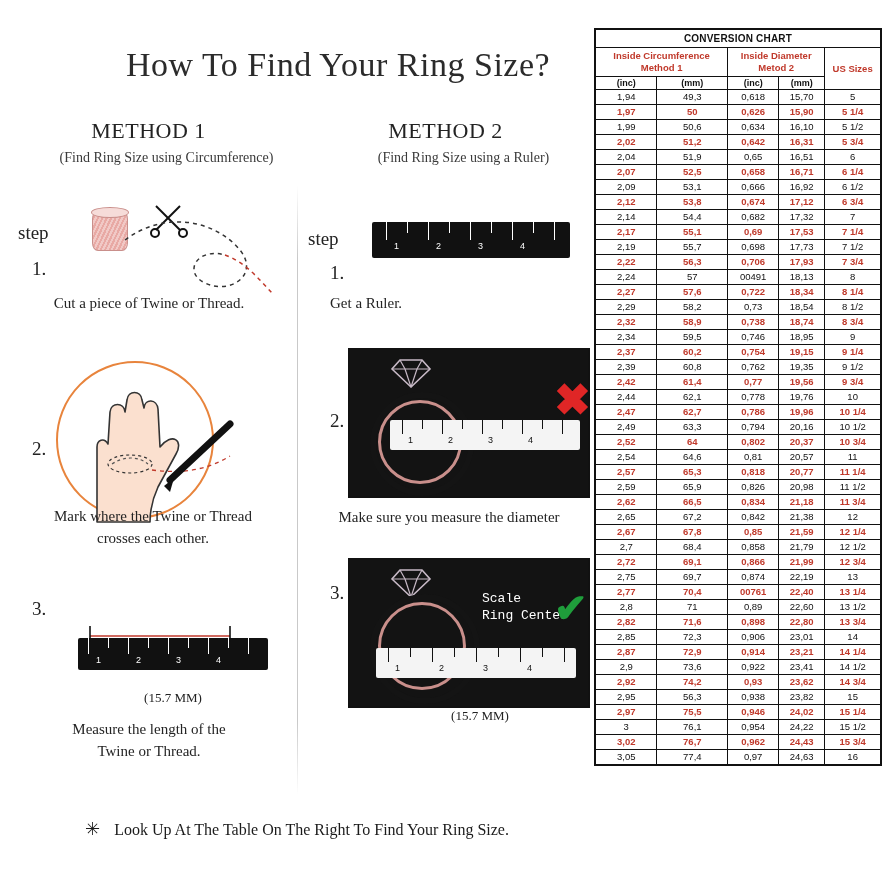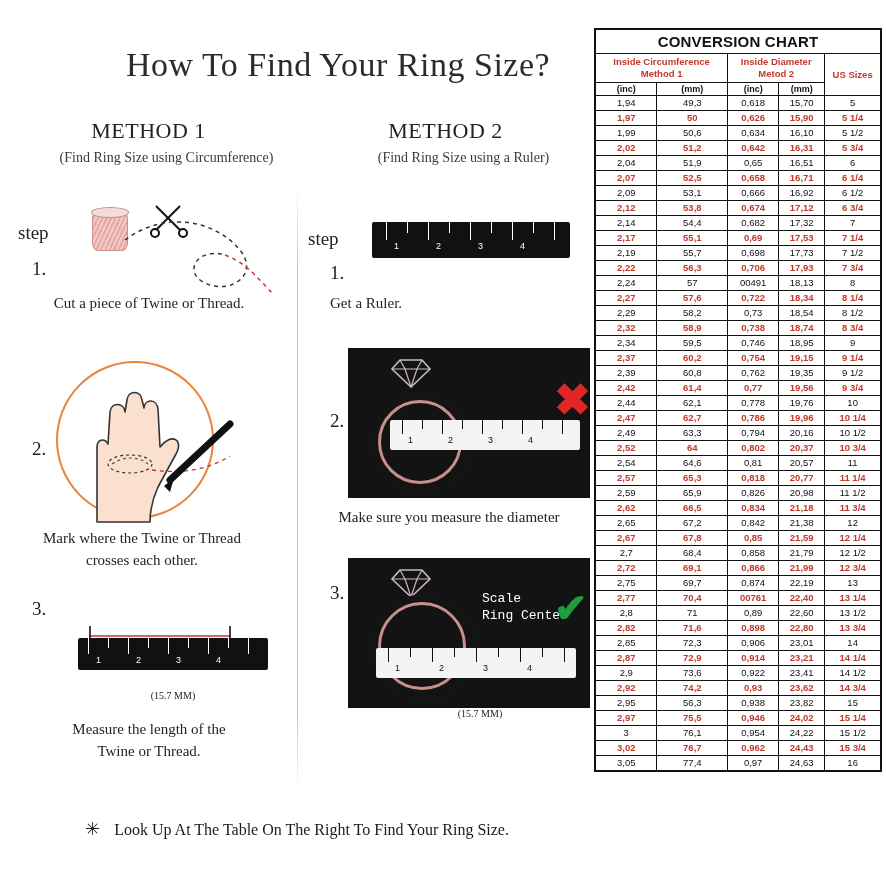--- a/index.html
+++ b/index.html
@@ -48,36 +48,36 @@
   .ruler .tick{position:absolute;top:0;width:1px;background:#fff;}
   .ruler .lbl{position:absolute;color:#fff;font-size:9px;font-family:"Liberation Sans",sans-serif;}
 
   .blackbox{position:absolute;background:#131313;border:2px solid #111;}
   .ringcircle{position:absolute;border-radius:50%;border:6px solid #141414;}
   .ringcircle.inner{border:3px solid #c98f8b;}
 
   .redx{position:absolute;color:#e02626;font-size:44px;font-weight:bold;font-family:"Liberation Sans",sans-serif;line-height:1;}
   .greencheck{position:absolute;color:#1f9d3b;font-size:40px;font-weight:bold;font-family:"Liberation Sans",sans-serif;line-height:1;}
   .scale-label{position:absolute;color:#ffffff;font-family:"Liberation Mono",monospace;font-size:13px;line-height:17px;}
-  .mm-note{position:absolute;font-size:10px;color:#222;text-align:center;}
+  .mm-note{position:absolute;font-size:13px;color:#222;text-align:center;}
 
   .gem{position:absolute;}
   .footnote{
     position:absolute;left:0;top:818px;width:594px;text-align:center;font-size:16px;color:#1b1b1b;
   }
   .footnote .star{font-size:18px;margin-right:14px;}
 
   
   .chart{
     position:absolute;left:594px;top:28px;width:286px;
     border:1px solid #111;background:#fff;
   }
   table{border-collapse:collapse;width:100%;font-family:"Liberation Sans",sans-serif;}
   table td,table th{border:1px solid #111;text-align:center;padding:0;}
-  .chart-title{font-size:15px;font-weight:bold;letter-spacing:.2px;padding:3px 0;color:#111;}
+  .chart-title{font-size:10px;font-weight:bold;letter-spacing:.2px;padding:3px 0;color:#111;}
   .hdr1{font-size:9.5px;font-weight:bold;color:#c0392b;padding:2px 0;line-height:12px;}
   .hdr-us{font-size:9.5px;font-weight:bold;color:#c0392b;padding:2px 0;line-height:12px;}
   .hdr2{font-size:9px;color:#111;padding:1px 0;}
   tbody td{font-size:9.5px;padding:1px 0;line-height:12px;color:#111;}
   tr.red td{color:#c0392b;font-weight:bold;}
 </style>
 </head>
 <body>
 
 <div class="page">
@@ -120,21 +120,21 @@
     <svg style="position:absolute;left:52px;top:352px;" width="230" height="175">
       <circle cx="83" cy="88" r="78" fill="none" stroke="#e8843c" stroke-width="2"></circle>
       <path d="M45,170 L45,95 C45,88 52,85 56,92 L58,60 C59,50 72,50 73,60 L75,48 C76,38 89,38 90,48 L92,56 C93,46 105,47 106,57 L108,95 C120,80 132,88 124,102 L106,135 C100,148 98,160 98,170 Z" fill="#fbe0cf" stroke="#333" stroke-width="1.6" stroke-linejoin="round"></path>
       <path d="M60,112 C72,104 86,104 96,112" fill="none" stroke="#555" stroke-width="1.2" stroke-dasharray="3 3"></path>
       <ellipse cx="78" cy="112" rx="22" ry="9" fill="none" stroke="#333" stroke-width="1.2" stroke-dasharray="3 3"></ellipse>
       <path d="M100,118 C130,122 155,118 178,104" fill="none" stroke="#c0392b" stroke-width="1.3" stroke-dasharray="4 4"></path>
       <path d="M118,128 L178,72" stroke="#111" stroke-width="7" stroke-linecap="round"></path>
       <path d="M112,134 L122,126 L118,140 Z" fill="#111"></path>
     </svg>
 
-    <div class="caption" style="left:3px;top:505px;width:278px;margin-top:22px;"><span style="white-space:pre-line;">Mark where the Twine or Thread
+    <div class="caption" style="left:14px;top:505px;width:278px;"><span style="white-space:pre-line;">Mark where the Twine or Thread
 crosses each other.</span></div>
 
     <div class="step-num" style="left:32px;top:598px;">3.</div>
 
     <div class="ruler" style="left:78px;top:638px;width:190px;height:32px;">
       <div class="tick" style="left:10px;height:16px;"></div>
       <div class="tick" style="left:30px;height:10px;"></div>
       <div class="tick" style="left:50px;height:16px;"></div>
       <div class="tick" style="left:70px;height:10px;"></div>
       <div class="tick" style="left:90px;height:16px;"></div>

